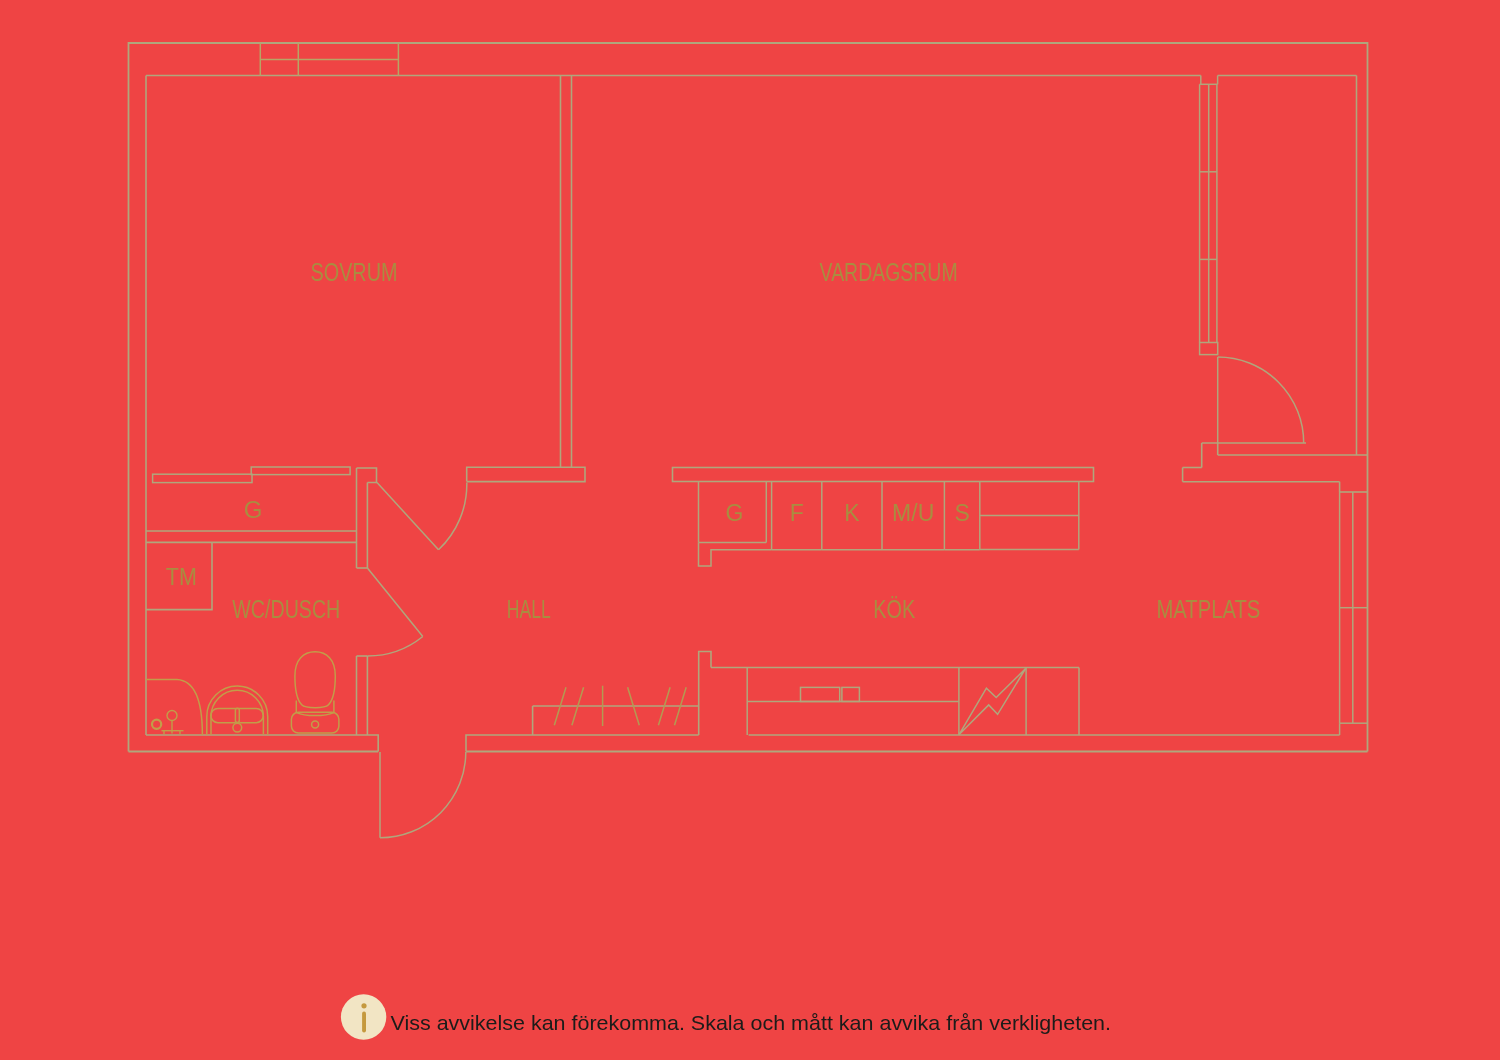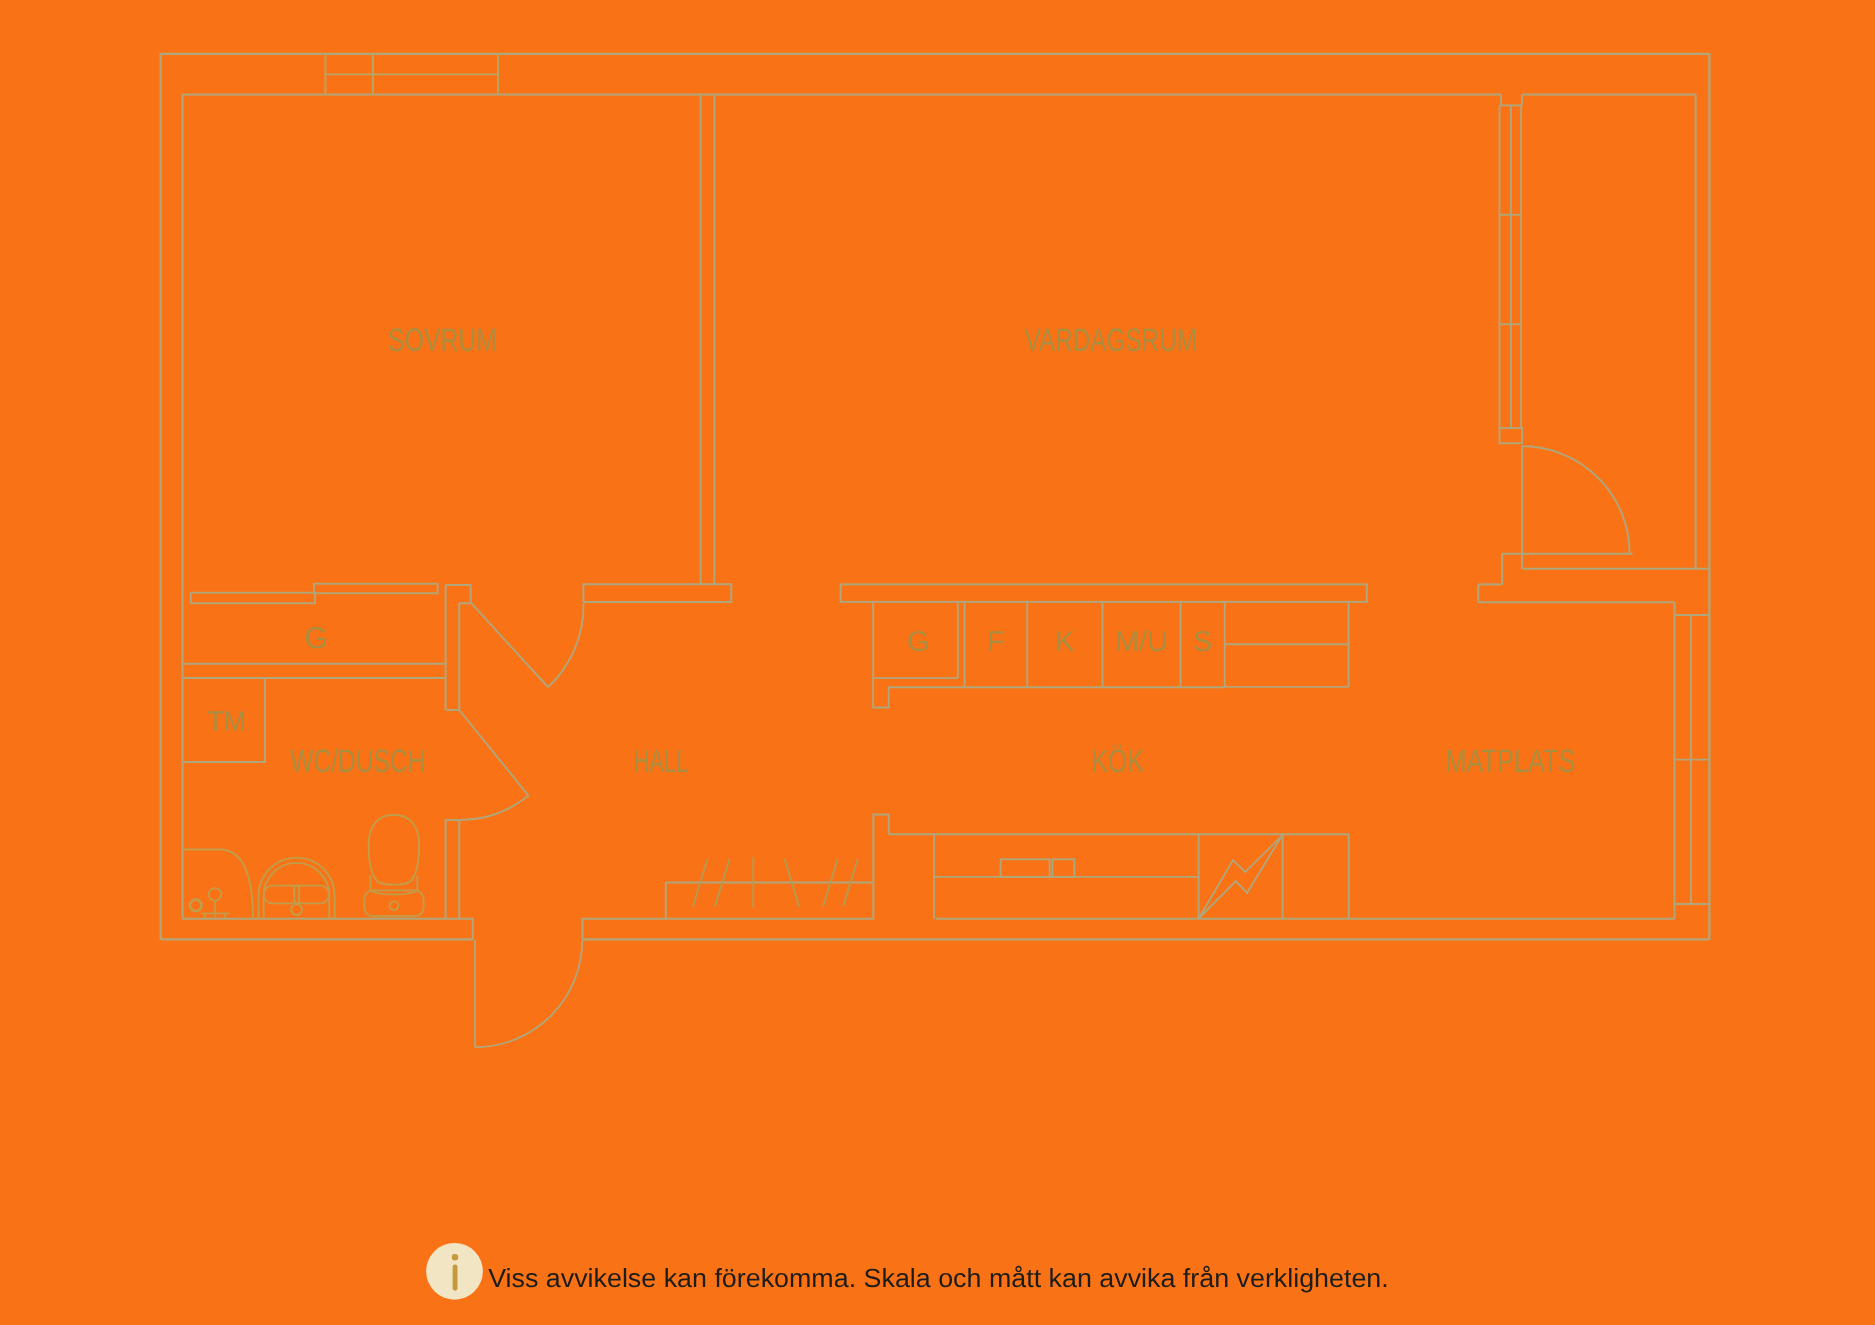--- a/index.html
+++ b/index.html
@@ -1,16 +1,16 @@
 <!DOCTYPE html>
 <html><head>
 <meta charset="utf-8">
 <style>
   html,body{margin:0;padding:0;background:#ffffff;}
-  .page{width:1500px;height:1060px;position:relative;background:#f97316;overflow:hidden;text-align:center;}
+  .page{width:1500px;height:1060px;position:relative;background:#ef4444;overflow:hidden;text-align:center;}
   svg text{font-family:"Liberation Sans", sans-serif;}
   .lbl{fill:#a98d40;}
   .w{stroke:#b0a67c;fill:none;}
   .gold{stroke:#c29d49;fill:none;}
   .win{stroke:#b7a565;fill:none;}
   .hat{stroke:#b49a52;fill:none;}
 </style>
 </head>
 <body>
 <div class="page">

